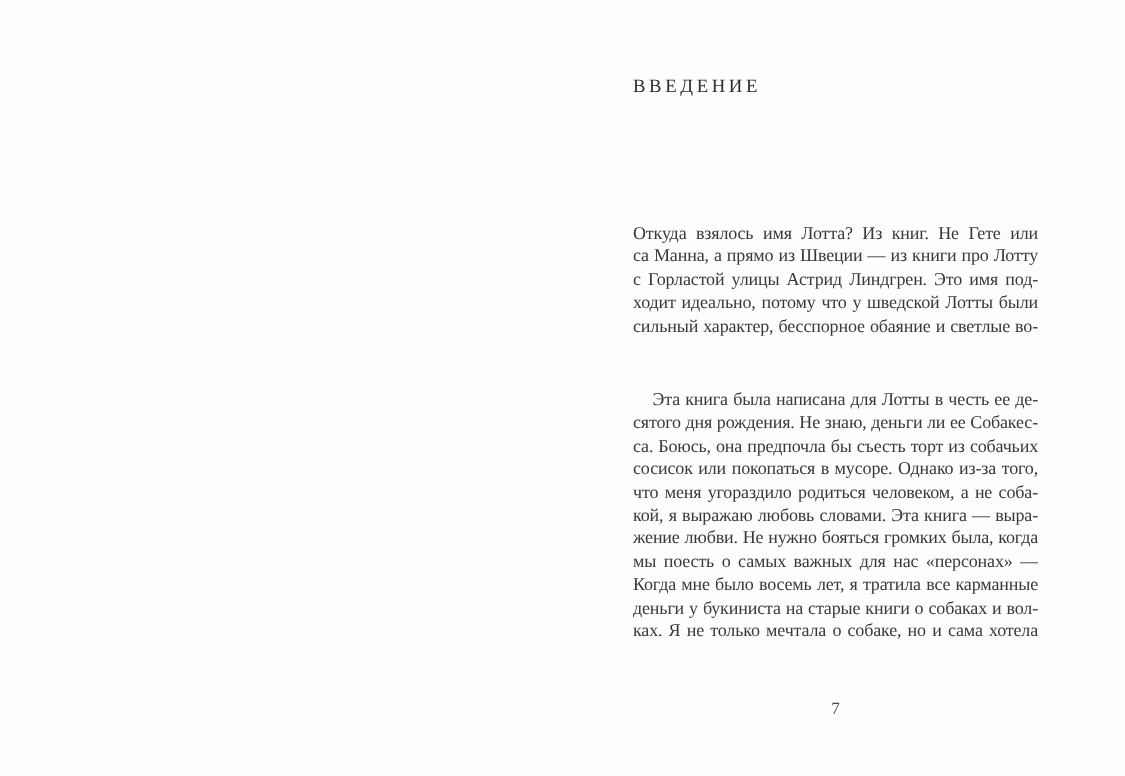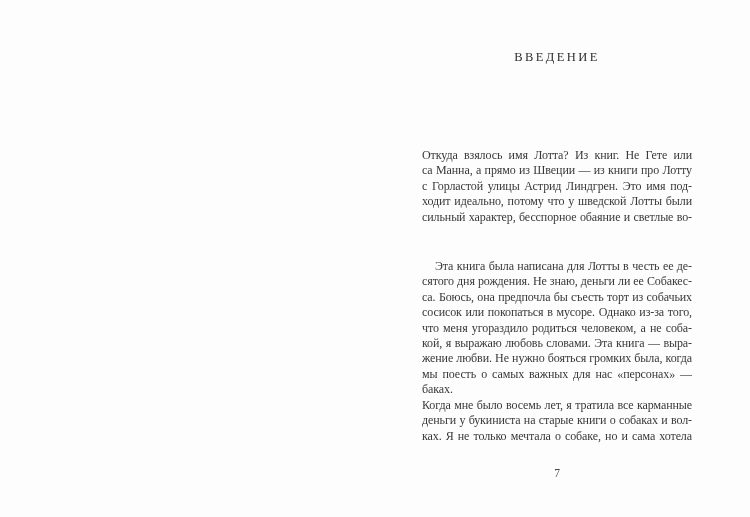--- a/index.html
+++ b/index.html
@@ -13,21 +13,21 @@
     height: 517px;
     background: #fdfdfd;
     font-family: "Liberation Serif", "DejaVu Serif", serif;
     overflow: hidden;
   }
   .chapter-title {
     position: absolute;
     left: 422px;
     top: 50px;
     width: 270px;
-    text-align: center;
+    text-align: left;
     font-size: 12.5px;
     letter-spacing: 2.4px;
     color: #2e2e2e;
   }
   .body-text {
     position: absolute;
     left: 422px;
     top: 148px;
     width: 270px;
     font-size: 12px;
@@ -72,21 +72,20 @@
     <div class="line">ходит идеально, потому что у шведской Лотты были</div>
     <div class="line">сильный характер, бесспорное обаяние и светлые во-</div>
     <div class="line indent">Эта книга была написана для Лотты в честь ее де-</div>
     <div class="line">сятого дня рождения. Не знаю, деньги ли ее Собакес-</div>
     <div class="line">са. Боюсь, она предпочла бы съесть торт из собачьих</div>
     <div class="line">сосисок или покопаться в мусоре. Однако из-за того,</div>
     <div class="line">что меня угораздило родиться человеком, а не соба-</div>
     <div class="line">кой, я выражаю любовь словами. Эта книга — выра-</div>
     <div class="line">жение любви. Не нужно бояться громких была, когда</div>
     <div class="line">мы поесть о самых важных для нас «персонах» — со-</div>
-    <div class="line para-end">баках.</div>
     <div class="line">Когда мне было восемь лет, я тратила все карманные</div>
     <div class="line">деньги у букиниста на старые книги о собаках и вол-</div>
     <div class="line">ках. Я не только мечтала о собаке, но и сама хотела</div>
   </div>
 
   <div class="page-number">7</div>
 
 </div>
 
 </body></html>

